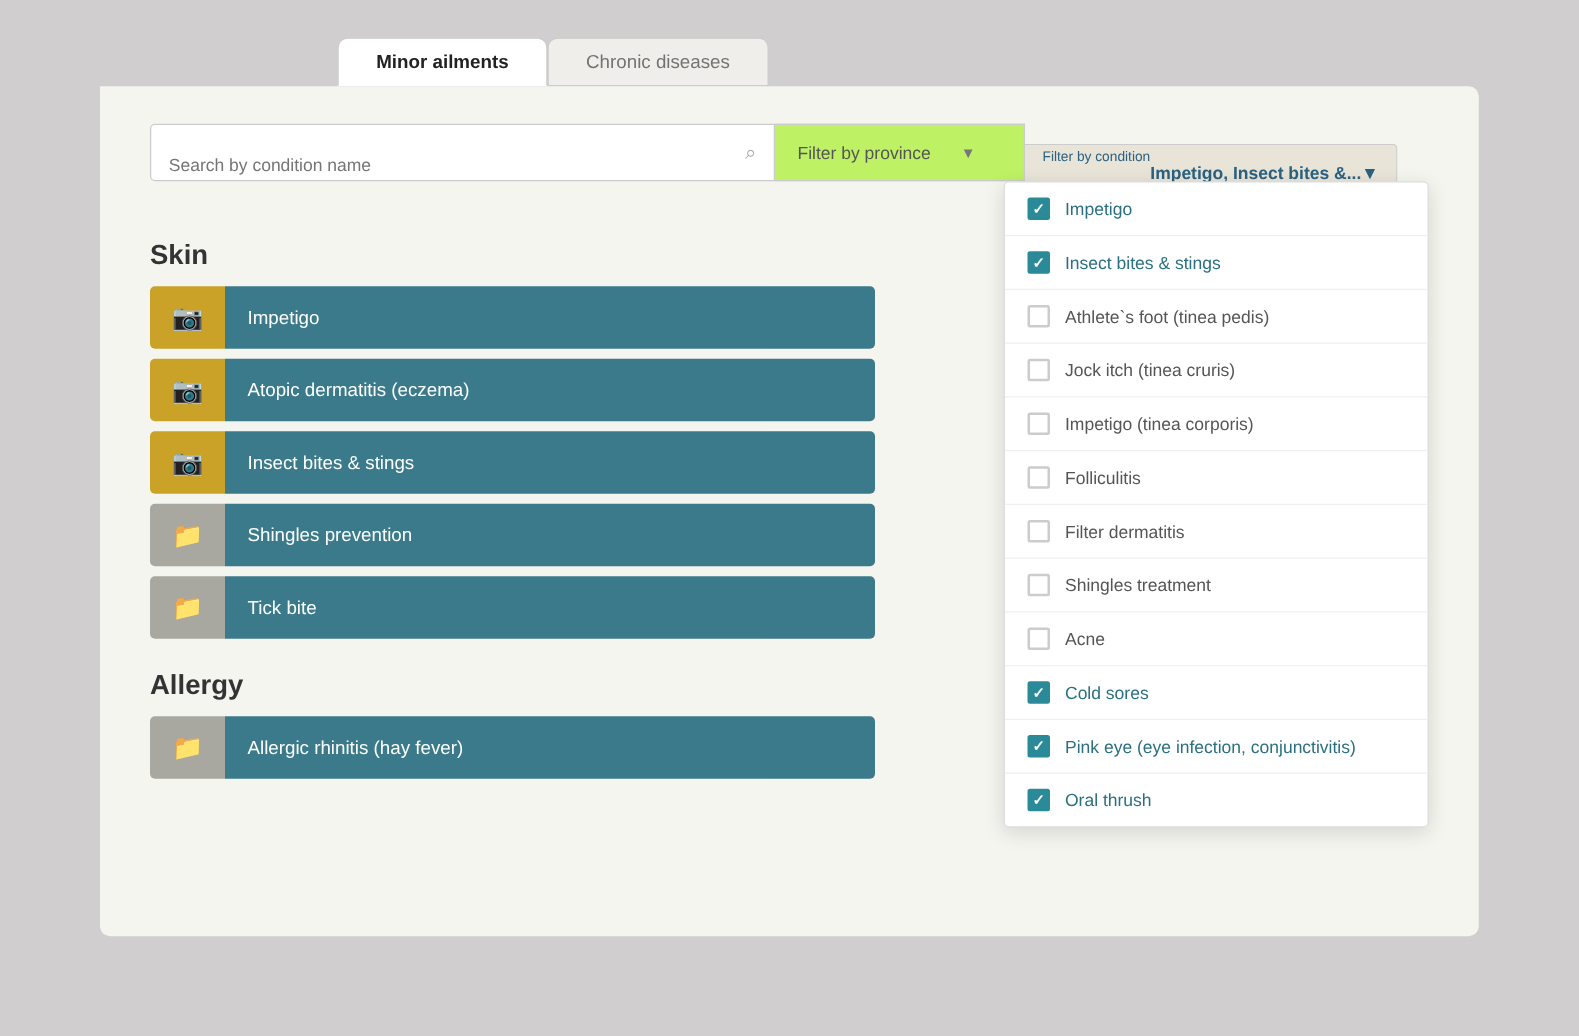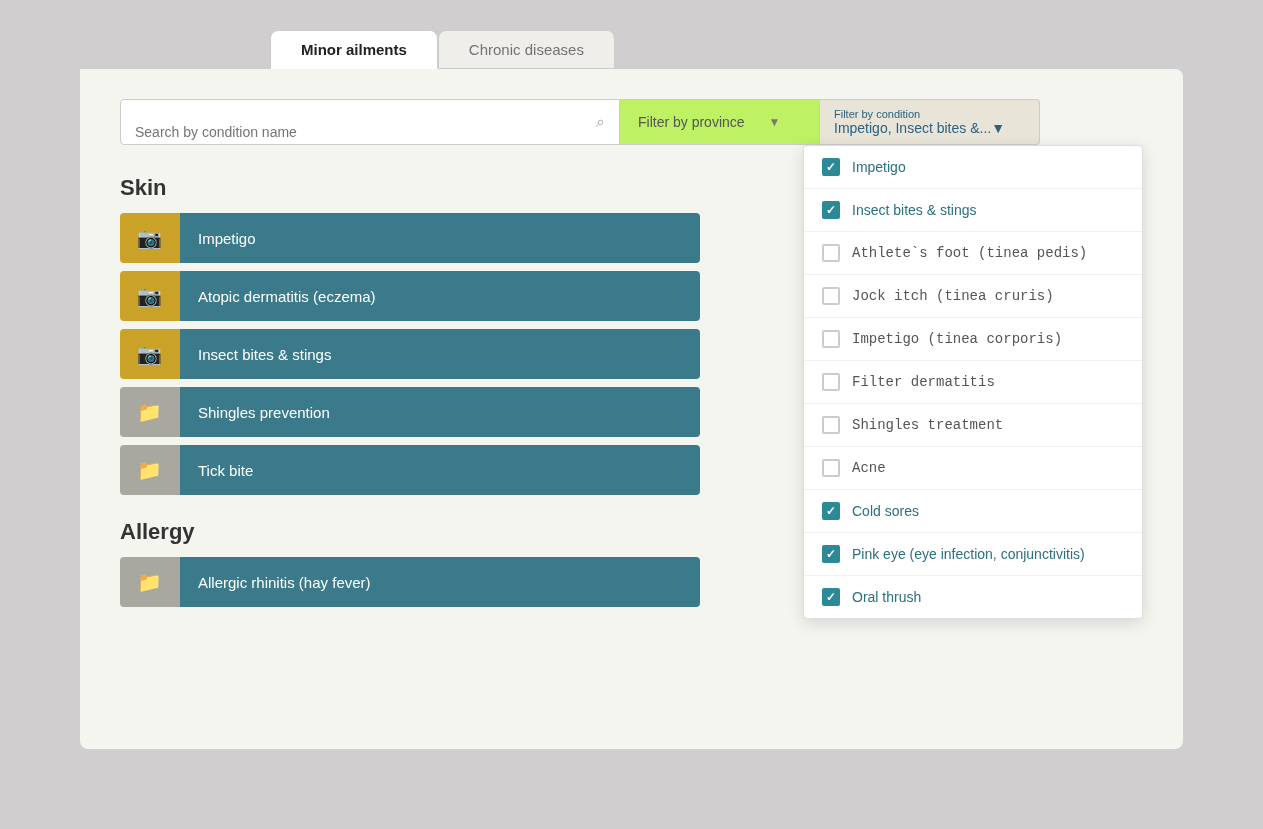--- a/index.html
+++ b/index.html
@@ -95,43 +95,44 @@
       gap: 24px;
       min-width: 200px;
     }
     .province-filter .chevron {
       font-size: 12px;
       color: #777;
     }
 
     .condition-filter {
       display: flex;
-      flex-direction: column;
+      flex-direction: row;
       background: #e8e4d8;
       border: 1.5px solid #ccc;
       border-left: none;
       border-radius: 0 4px 4px 0;
       padding: 4px 14px;
       height: 46px;
       font-size: 12px;
       color: #2b6180;
       cursor: pointer;
       justify-content: center;
       min-width: 220px;
       position: relative;
+      margin-top: 16px;
     }
     .condition-filter .label-top {
       font-size: 11px;
       color: #2b6180;
       font-weight: 500;
     }
     .condition-filter .label-val {
       font-size: 14px;
       color: #2b6180;
-      font-weight: 400;
+      font-weight: 700;
       display: flex;
       align-items: center;
       justify-content: flex-start;
     }
     .condition-filter .chevron-down {
       color: #2b6180;
       font-size: 14px;
     }
 
     
@@ -249,21 +250,20 @@
       color: #fff;
       font-size: 12px;
       font-weight: bold;
     }
     .dropdown-item-label {
       font-size: 14px;
       color: #2b7080;
     }
     .dropdown-item-label.unchecked {
       color: #555;
-      font-family: Liberation Mono, monospace;
     }
   </style>
 </head>
 <body>
 
 <div class="tabs-area">
   <div class="tab active">
     <span>Minor ailments</span>
   </div>
   <div class="tab">
@@ -359,20 +359,24 @@
         <div class="dropdown-item">
           <div class="checkbox"></div>
           <span class="dropdown-item-label unchecked">Jock itch (tinea cruris)</span>
         </div>
         <div class="dropdown-item">
           <div class="checkbox"></div>
           <span class="dropdown-item-label unchecked">Impetigo (tinea corporis)</span>
         </div>
         <div class="dropdown-item">
           <div class="checkbox"></div>
+          <span class="dropdown-item-label unchecked">Folliculitis</span>
+        </div>
+        <div class="dropdown-item">
+          <div class="checkbox"></div>
           <span class="dropdown-item-label unchecked">Filter dermatitis</span>
         </div>
         <div class="dropdown-item">
           <div class="checkbox"></div>
           <span class="dropdown-item-label unchecked">Shingles treatment</span>
         </div>
         <div class="dropdown-item">
           <div class="checkbox"></div>
           <span class="dropdown-item-label unchecked">Acne</span>
         </div>

